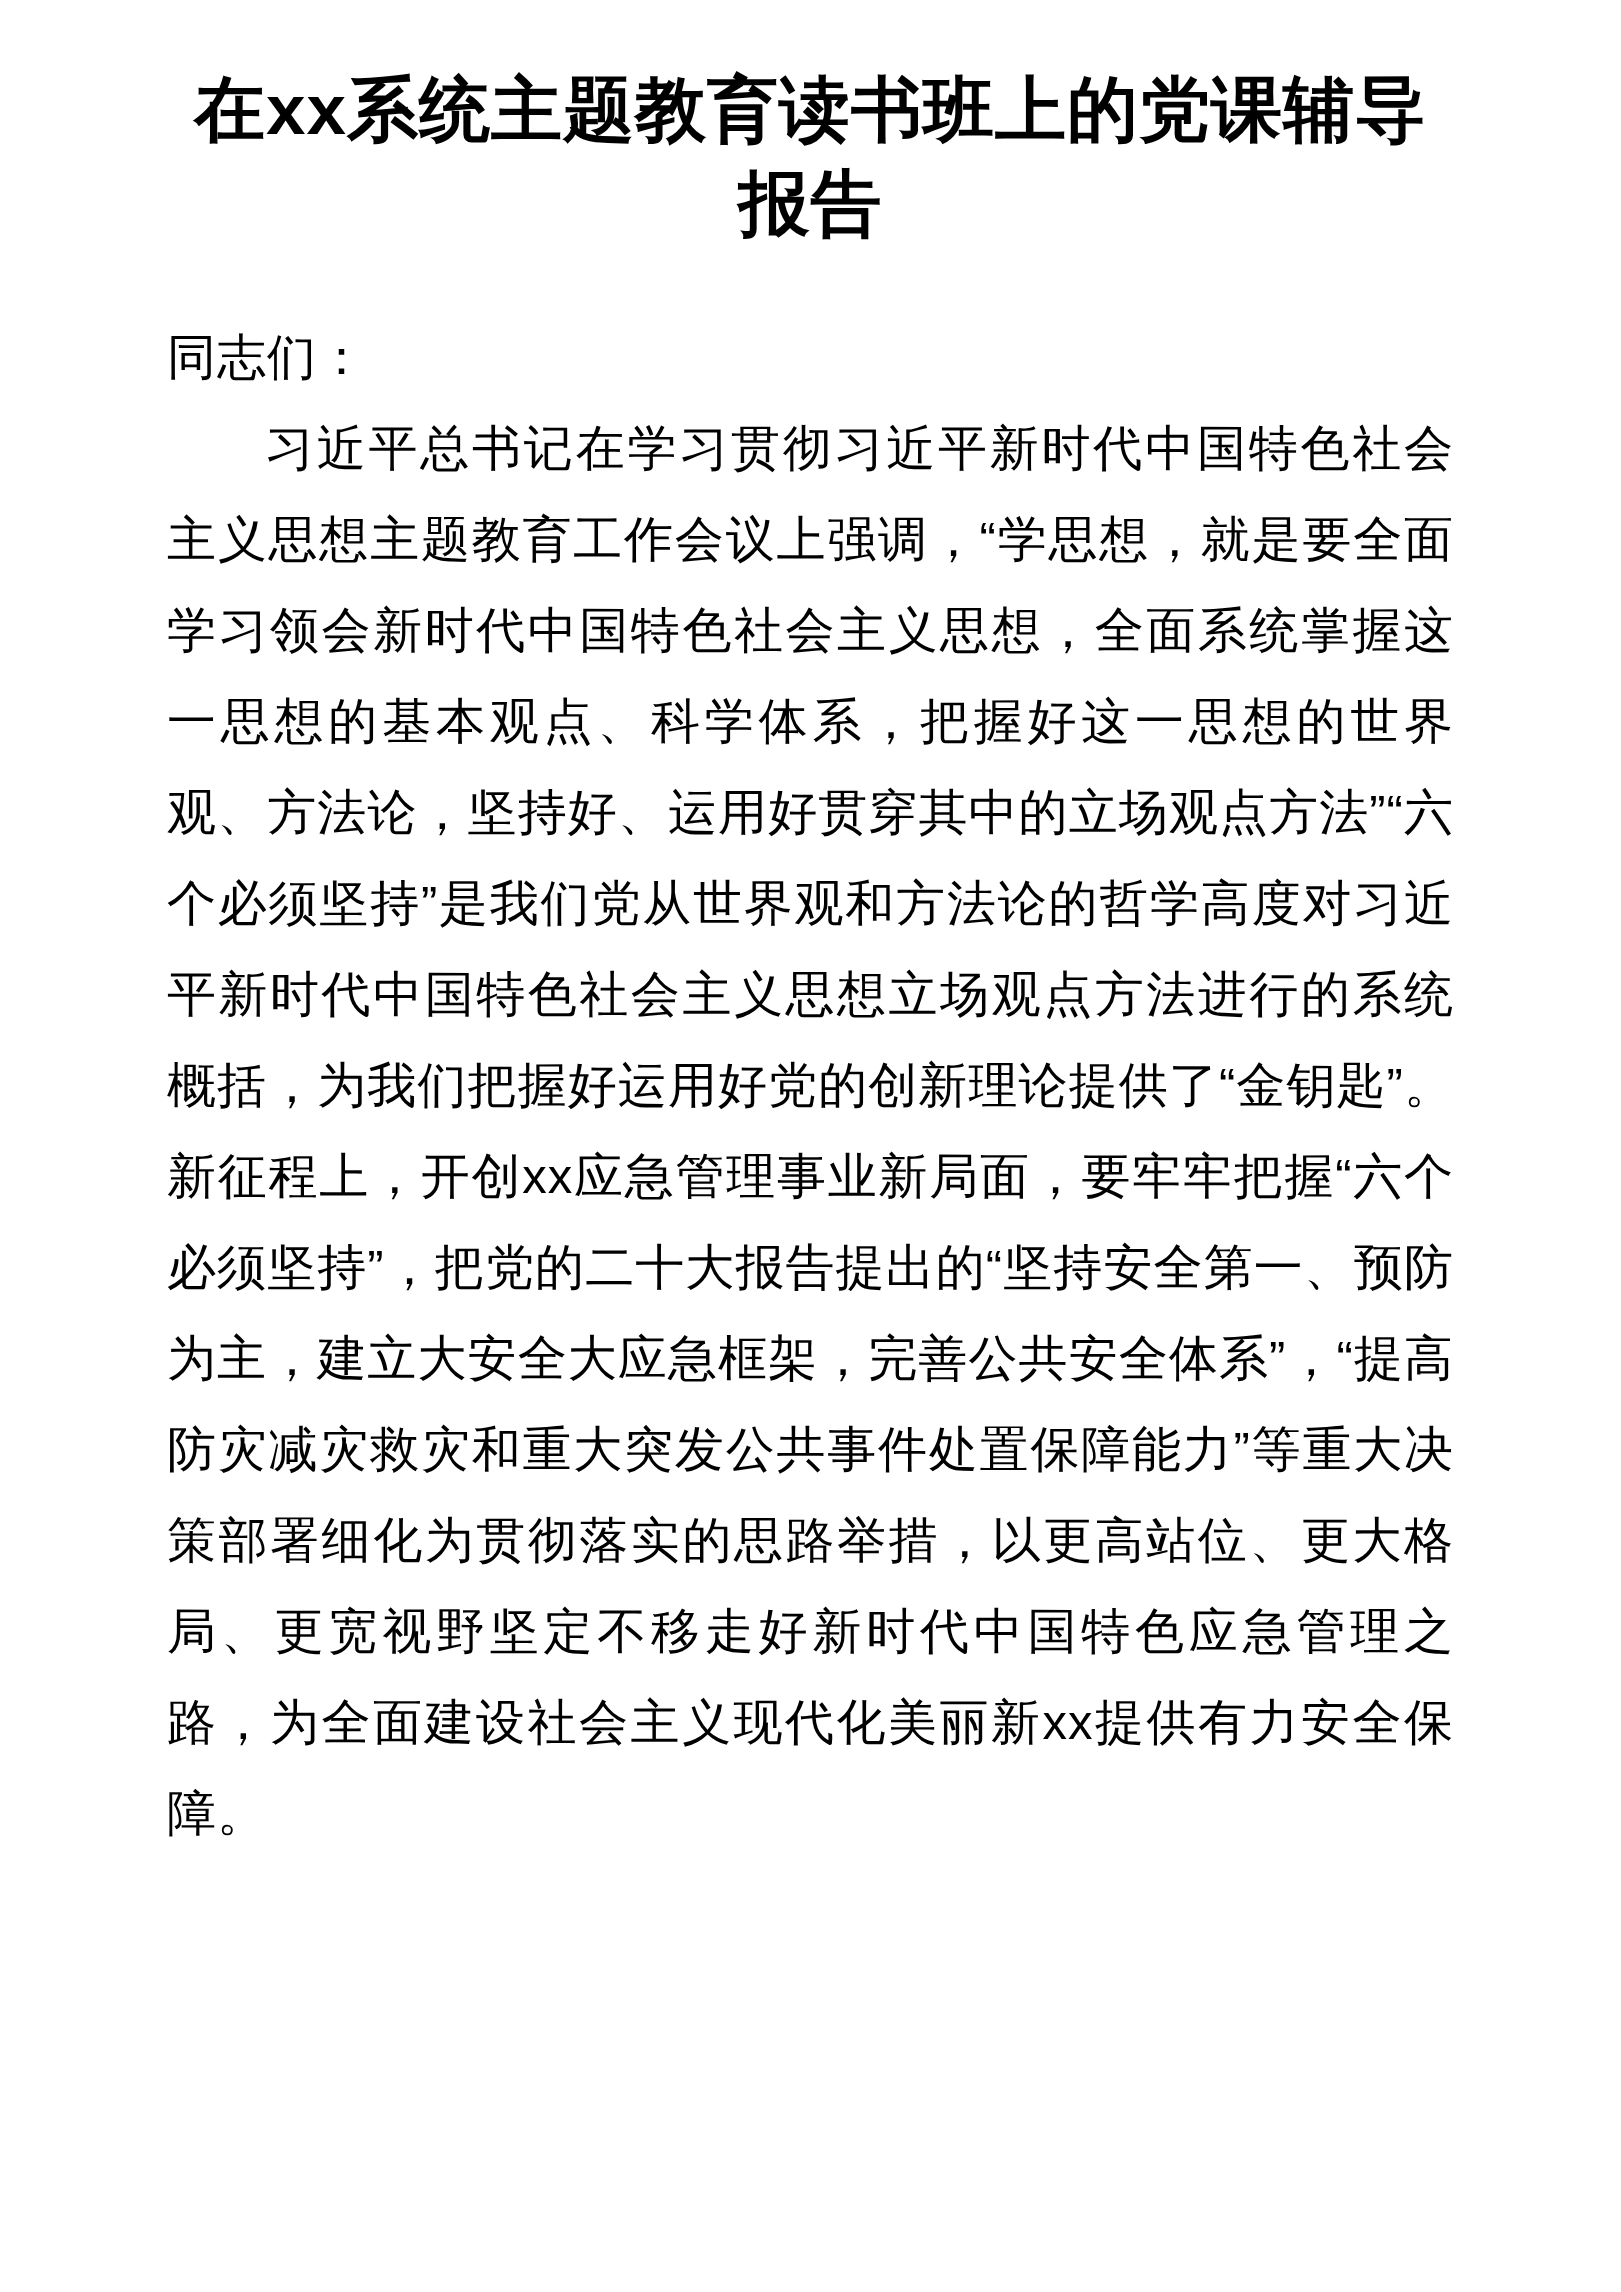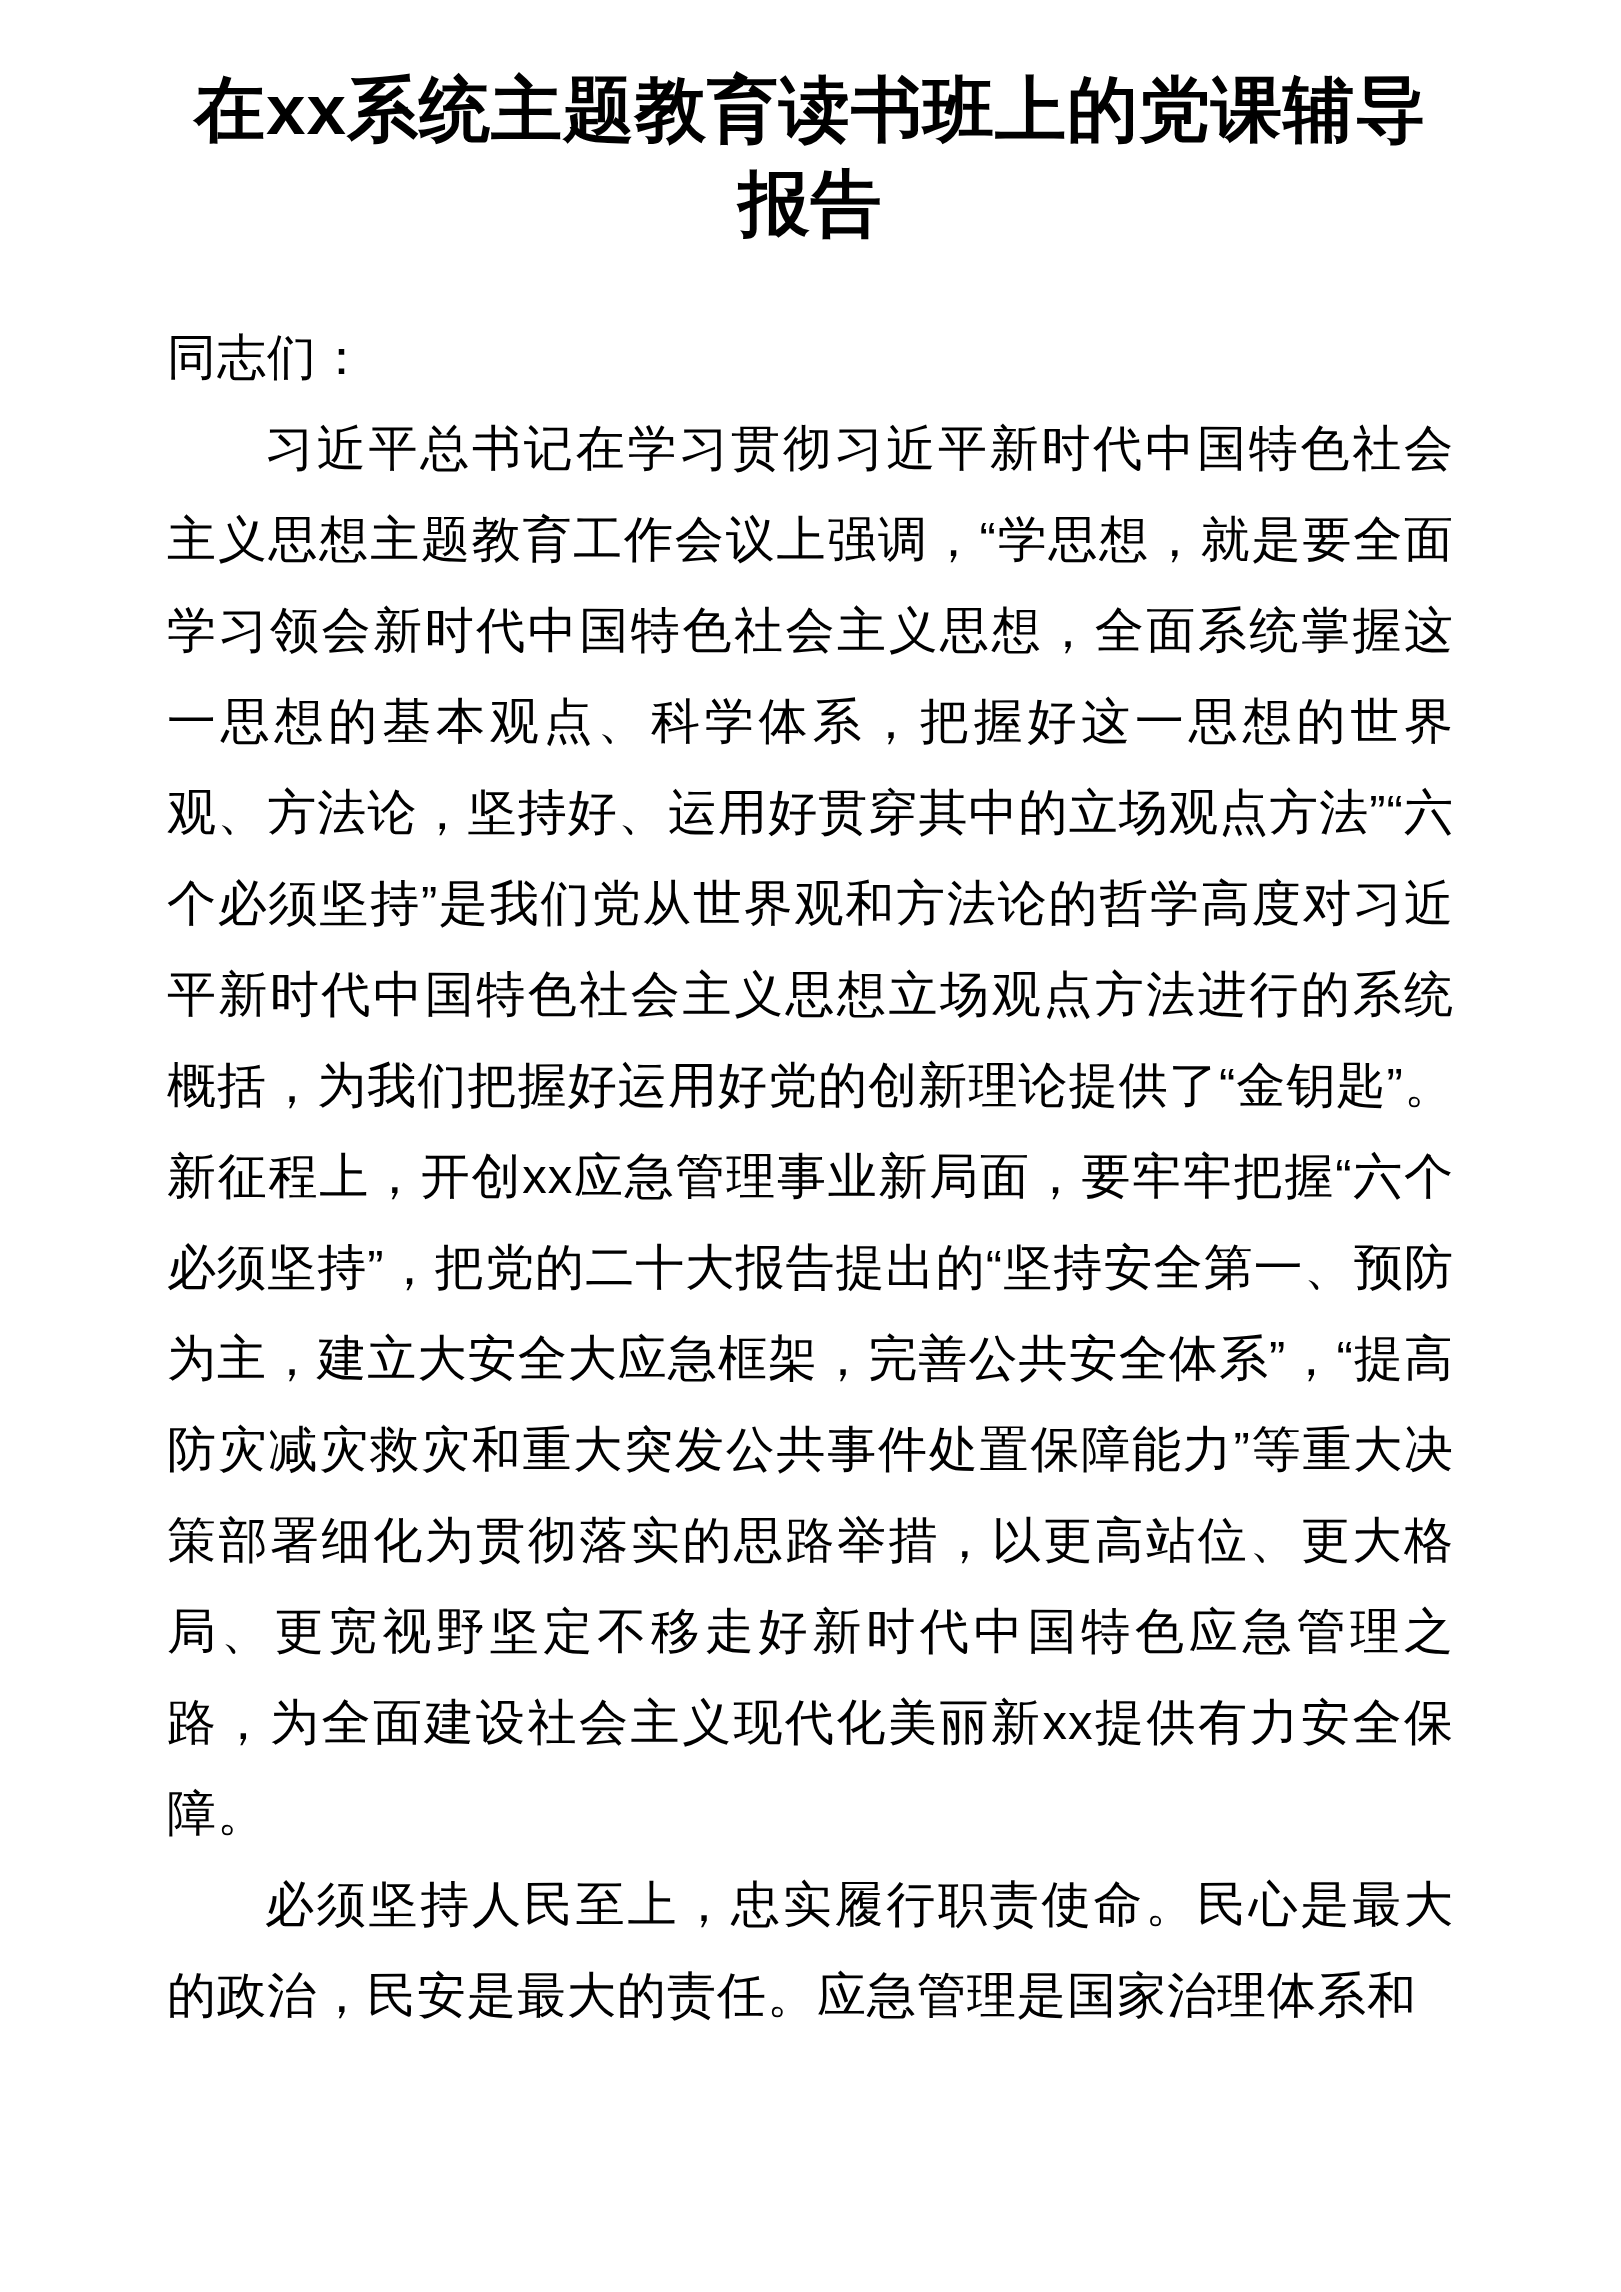--- a/index.html
+++ b/index.html
@@ -42,15 +42,14 @@
 </head>
 <body>
 
 <div class="page">
   <h1 class="doc-title">在xx系统主题教育读书班上的党课辅导报告</h1>
 
   <p class="para no-indent">同志们：</p>
 
   <p class="para">习近平总书记在学习贯彻习近平新时代中国特色社会主义思想主题教育工作会议上强调，“学思想，就是要全面学习领会新时代中国特色社会主义思想，全面系统掌握这一思想的基本观点、科学体系，把握好这一思想的世界观、方法论，坚持好、运用好贯穿其中的立场观点方法”“六个必须坚持”是我们党从世界观和方法论的哲学高度对习近平新时代中国特色社会主义思想立场观点方法进行的系统概括，为我们把握好运用好党的创新理论提供了“金钥匙”。新征程上，开创xx应急管理事业新局面，要牢牢把握“六个必须坚持”，把党的二十大报告提出的“坚持安全第一、预防为主，建立大安全大应急框架，完善公共安全体系”，“提高防灾减灾救灾和重大突发公共事件处置保障能力”等重大决策部署细化为贯彻落实的思路举措，以更高站位、更大格局、更宽视野坚定不移走好新时代中国特色应急管理之路，为全面建设社会主义现代化美丽新xx提供有力安全保障。</p>
 
-  <p class="para">必须坚持人民至上，忠实履行职责使命。民心是最大的政治，民安是最大的责任。应急管理是国家治理体系和</p>
 </div>
 
 
 </body></html>

